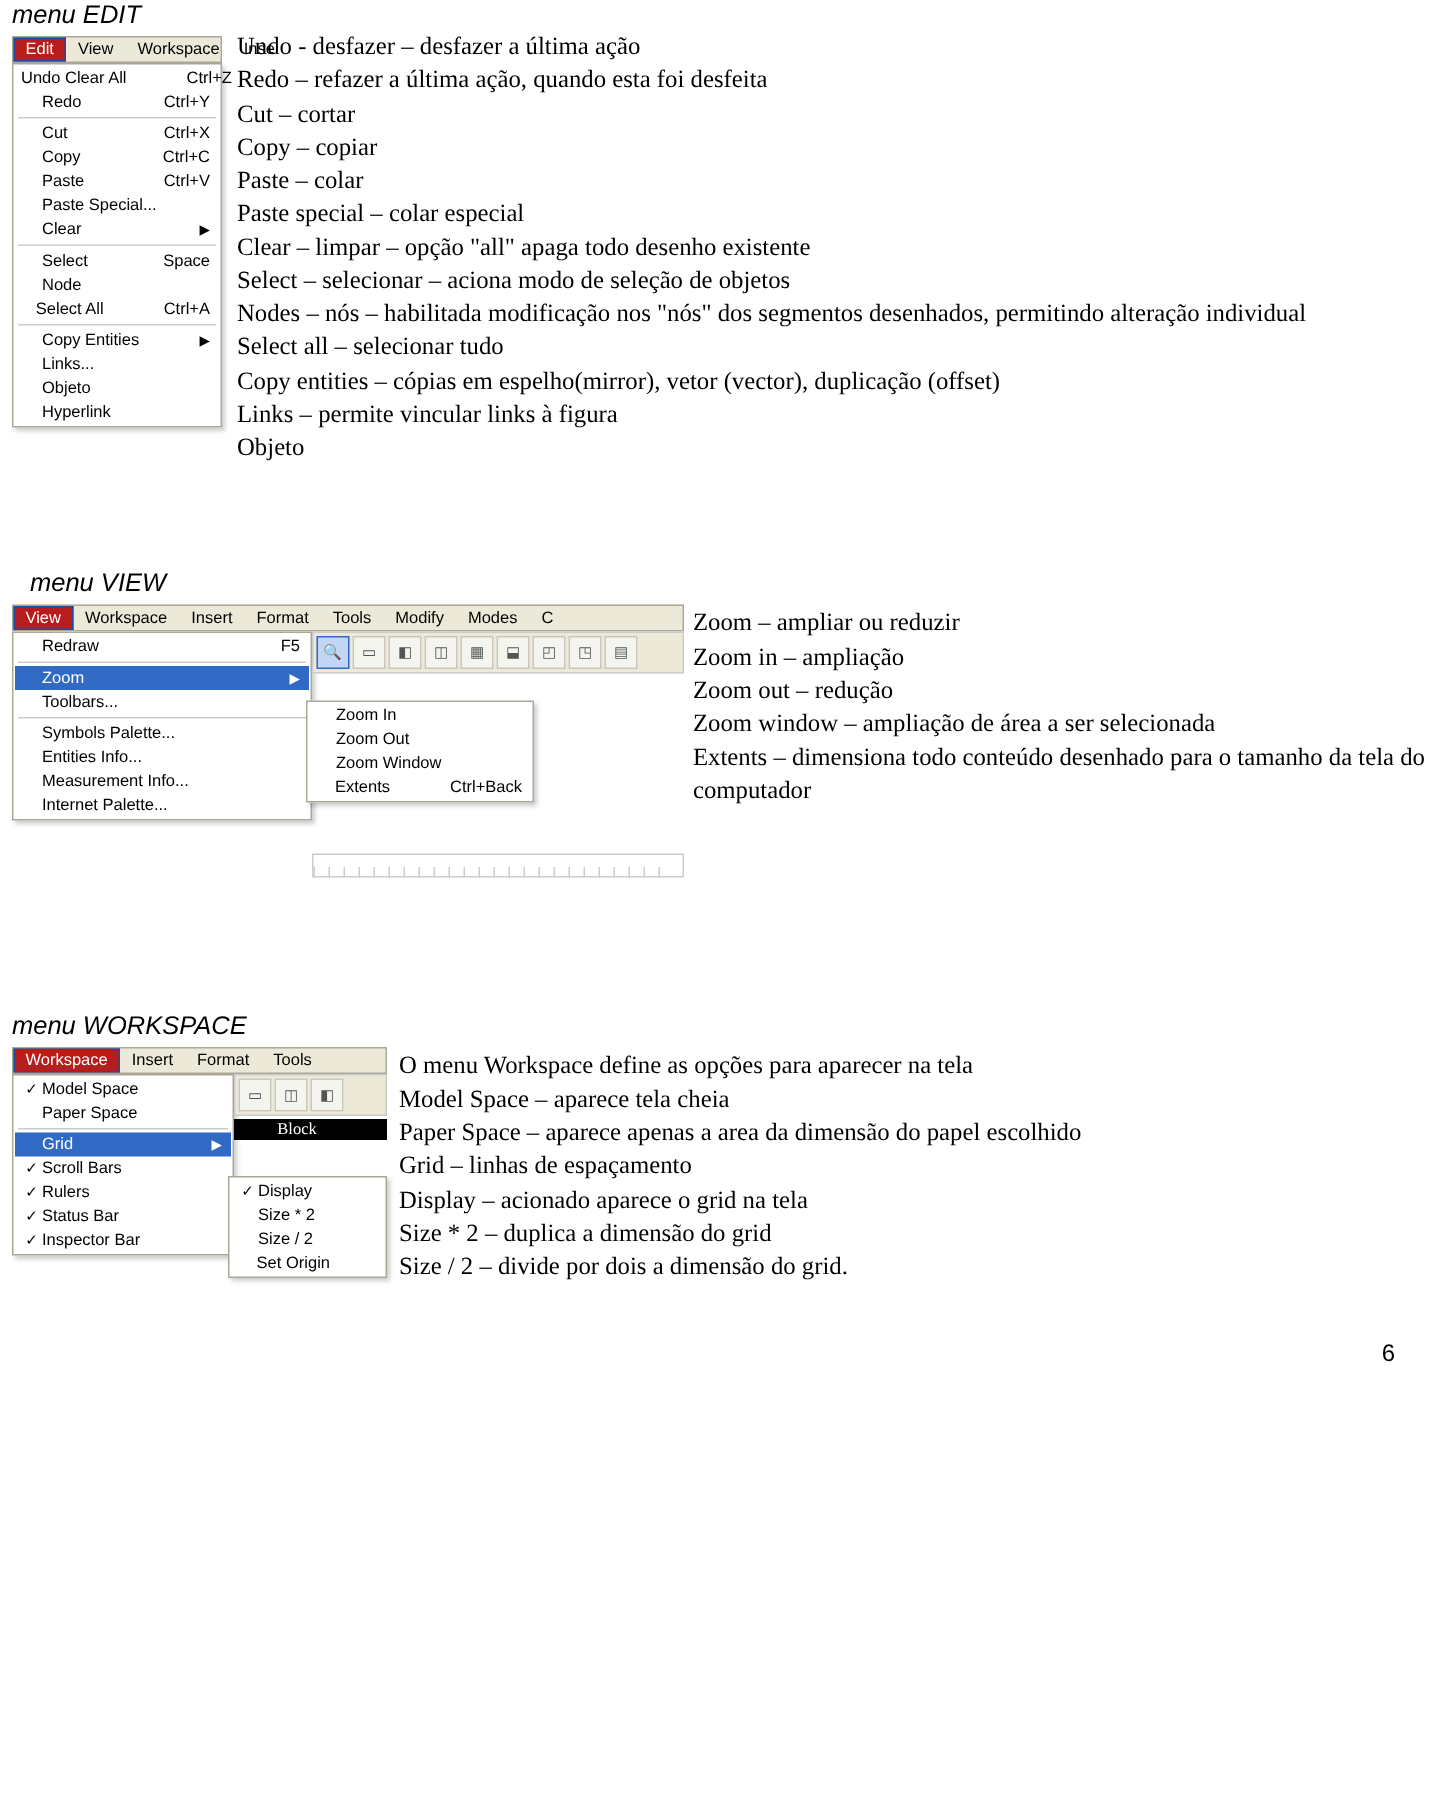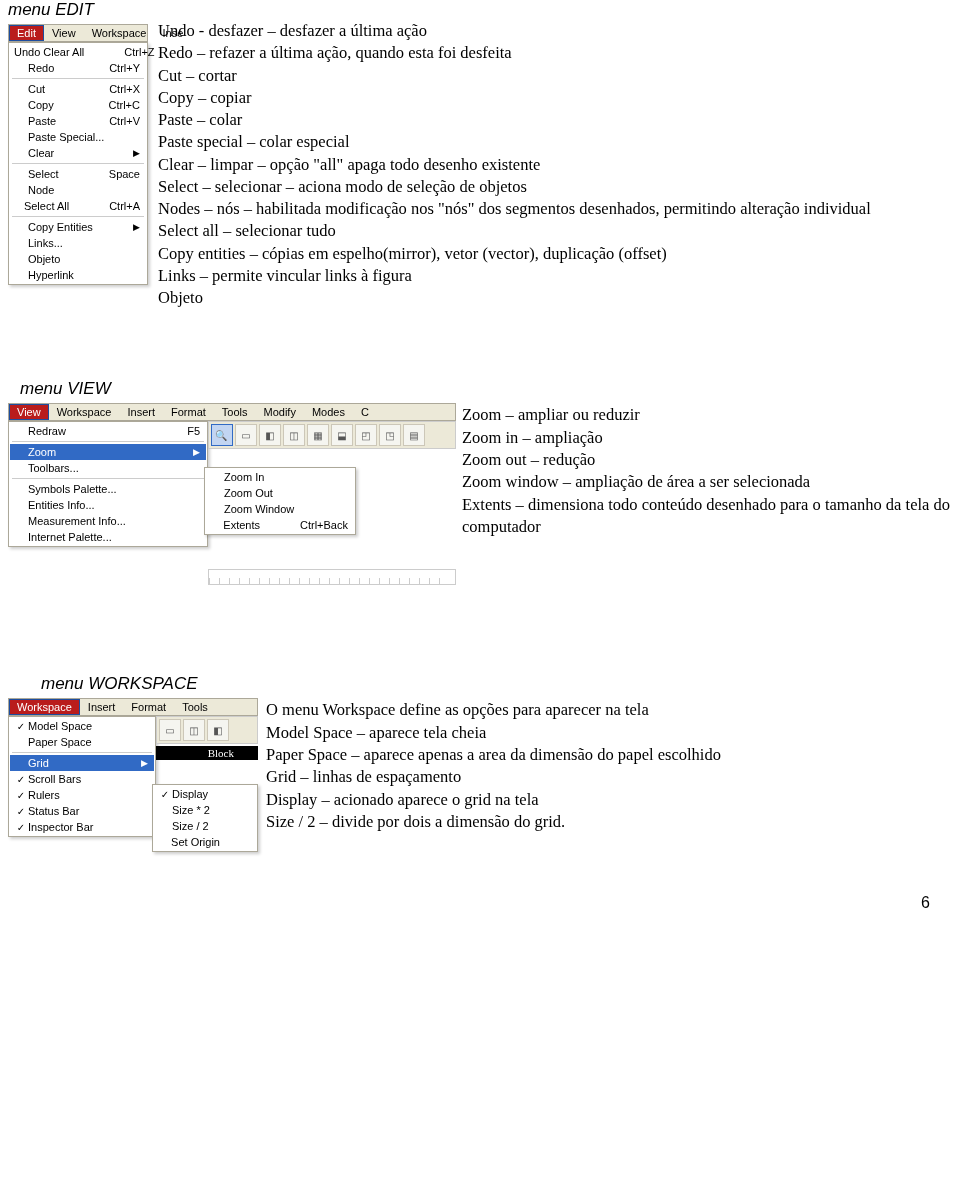--- a/index.html
+++ b/index.html
@@ -89,37 +89,37 @@
   .ruler {
     background: #fff;
     border: 1px solid #ccc;
     height: 16px;
     display:flex;
     font-size:8px;
     color:#888;
   }
   .ruler span { flex:0 0 10px; border-left:1px solid #ccc; height:50%; margin-top:8px;}
   .blackstrip {
-    background:#000; color:#fff; font-family:Tahoma; font-size:11px; padding:1px 24px 1px 6px; text-align:right;
+    background:#000; color:#fff; font-family:Tahoma; font-size:11px; padding:1px 24px 1px 6px; text-align:center;
   }
   .page-num { position:absolute; bottom:12px; right:30px; font-size:16px; }
 
   
   .edit-block { position:relative; padding: 0 0 30px 0;}
   .edit-block .section-title { position:absolute; left:8px; top:0;text-align:right; }
   .edit-menu-img { position:absolute; left:8px; top:24px; width:140px; z-index:2;}
   .edit-desc { margin-left:158px; padding-top:20px; padding-right:8px; }
 
   .view-block { position:relative; margin-top:40px; min-height:255px;}
   .view-block .section-title { position:absolute; left:20px; top:0; }
   .view-menu-img { position:absolute; left:8px; top:24px; width:448px; z-index:2;}
   .view-desc { margin-left:462px; padding-top:25px; padding-right:2px; }
 
   .ws-block { position:relative; margin-top:40px; min-height:210px;}
-  .ws-block .section-title { position:absolute; left:8px; top:0;margin-left:33px; }
+  .ws-block .section-title { position:absolute; left:8px; top:0; }
   .ws-menu-img { position:absolute; left:8px; top:24px; width:250px; z-index:2;}
   .ws-desc { margin-left:266px; padding-top:25px; padding-right:2px; }
   .submenu { position:absolute; z-index:5; }
 </style>
 </head>
 <body>
 <div class="page">
 
 <div class="edit-block">
   <div class="section-title">menu EDIT</div>
@@ -414,19 +414,20 @@
       </div>
     </div>
   </div>
 
   <div class="description ws-desc" id="ws-desc">
         <div>O menu Workspace define as opções para aparecer na tela</div>
         <div>Model Space – aparece tela cheia</div>
         <div>Paper Space – aparece apenas a area da dimensão do papel escolhido</div>
         <div>Grid –  linhas de espaçamento</div>
         <div>Display – acionado aparece o grid na tela</div>
+        <div>Size * 2 – duplica a dimensão do grid</div>
         <div>Size / 2 – divide por dois a dimensão do grid.</div>
       </div>
 </div>
 
 <div class="page-num">6</div>
 
 </div>
 
 </body></html>

